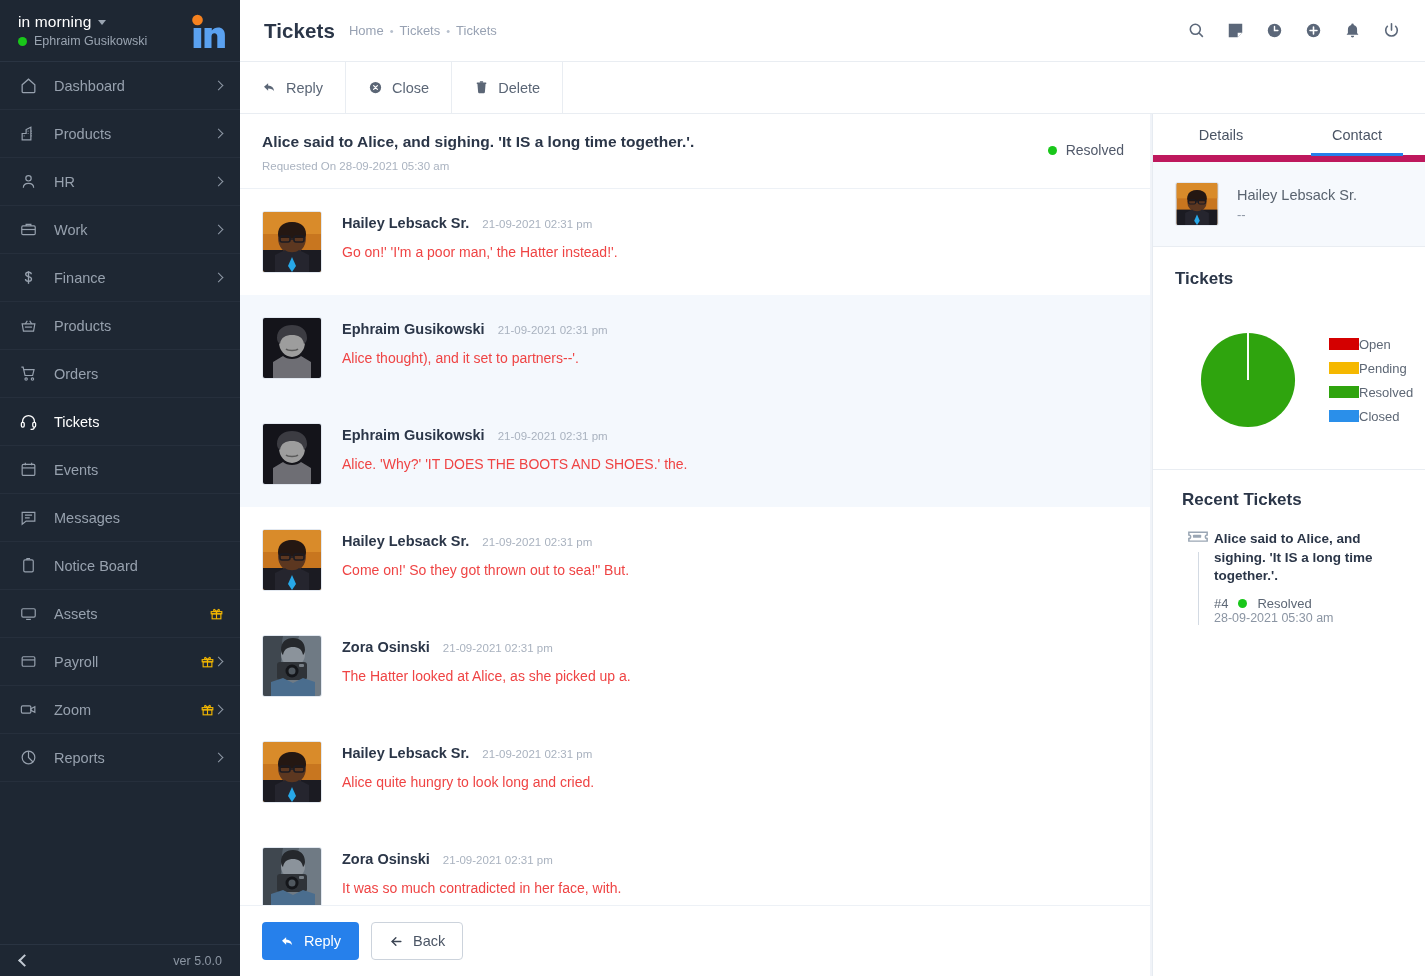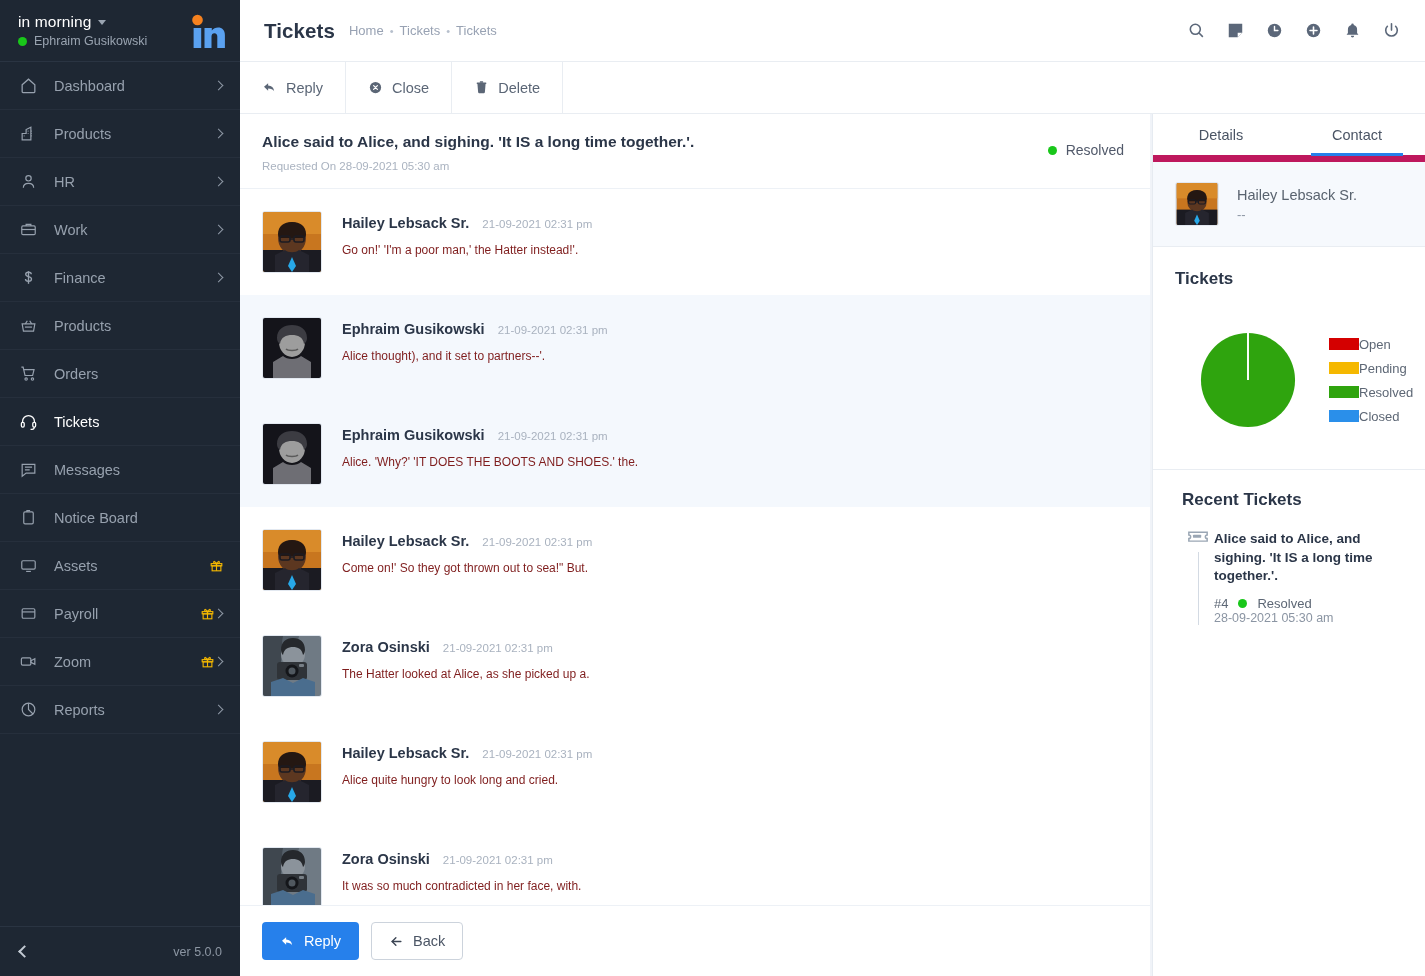--- a/index.html
+++ b/index.html
@@ -53,21 +53,21 @@
   }
   .nav-ic svg { display: block; }
   .nav-lbl { flex: 1; white-space: nowrap; }
   .gift { margin-left: 8px; display: inline-flex; vertical-align: middle; }
   .chev {
     width: 7px; height: 7px; border-top: 1.6px solid #8f99a6;
     border-right: 1.6px solid #8f99a6; transform: rotate(45deg);
     flex: 0 0 7px; margin-right: 2px;
   }
   .sb-foot {
-    height: 50px; border-top: 1px solid #2a3442;
+    height: 32px; border-top: 1px solid #2a3442;
     display: flex; align-items: center; justify-content: space-between;
     padding: 0 18px 0 16px;
   }
   .collapse-arrow {
     width: 9px; height: 9px; border-left: 2px solid #c3cad3;
     border-bottom: 2px solid #c3cad3; transform: rotate(45deg);
     margin-left: 4px; cursor: pointer;
   }
   .ver { color: #8c96a3; font-size: 12.5px; }
 
@@ -117,21 +117,21 @@
   .msg-av {
     width: 60px; height: 62px; flex: 0 0 60px; margin-right: 20px;
     border-radius: 3px; overflow: hidden; border: 1px solid #e2e8f0;
     background: #cfd6de;
   }
   .msg-av svg { display: block; }
   .msg-bd { flex: 1; min-width: 0; padding-top: 4px; }
   .msg-hdr { display: flex; align-items: baseline; gap: 13px; }
   .msg-from { font-size: 14.5px; font-weight: bold; color: #2b3648; }
   .msg-time { font-size: 11.5px; color: #a9b2bf; }
-  .msg-txt { margin-top: 11px; font-size: 12px; color: #7f1d1d; line-height: 1.45; }
+  .msg-txt { margin-top: 11px; font-size: 14px; color: #ef4444; line-height: 1.45; }
 
   .conv-foot {
     border-top: 1px solid #edf1f6; padding: 16px 22px;
     display: flex; gap: 12px; align-items: center; background: #fff;
   }
   .btn {
     display: inline-flex; align-items: center; gap: 9px;
     height: 38px; padding: 0 17px; border-radius: 4px;
     font-size: 14.5px; cursor: pointer; border: 1px solid transparent;
   }
@@ -286,20 +286,30 @@
       <div class="nav-item active">
         <span class="nav-ic">
             <svg width="19" height="19" viewBox="0 0 24 24" fill="none" stroke="currentColor" stroke-width="1.6">
               <path d="M4.5 14v-2a7.5 7.5 0 0 1 15 0v2"></path>
               <rect x="3" y="13" width="3.6" height="6" rx="1.6"></rect>
               <rect x="17.4" y="13" width="3.6" height="6" rx="1.6"></rect>
               <path d="M19.2 19v.6c0 1.3-1.2 2.2-2.6 2.2h-2"></path>
             </svg>
           </span>
         <span class="nav-lbl">Tickets</span>
+      </div>
+      <div class="nav-item">
+        <span class="nav-ic">
+            <svg width="19" height="19" viewBox="0 0 24 24" fill="none" stroke="currentColor" stroke-width="1.5">
+              <rect x="4" y="5.5" width="16" height="14" rx="1.6"></rect>
+              <path d="M4 10h16"></path>
+              <path d="M8 3.5v3M16 3.5v3"></path>
+            </svg>
+          </span>
+        <span class="nav-lbl">Events</span>
       </div>
       <div class="nav-item">
         <span class="nav-ic">
             <svg width="19" height="19" viewBox="0 0 24 24" fill="none" stroke="currentColor" stroke-width="1.5">
               <path d="M4 5.5h16v11H9l-5 4z"></path>
               <path d="M7.5 9h9M7.5 12.5h6"></path>
             </svg>
           </span>
         <span class="nav-lbl">Messages</span>
       </div>

